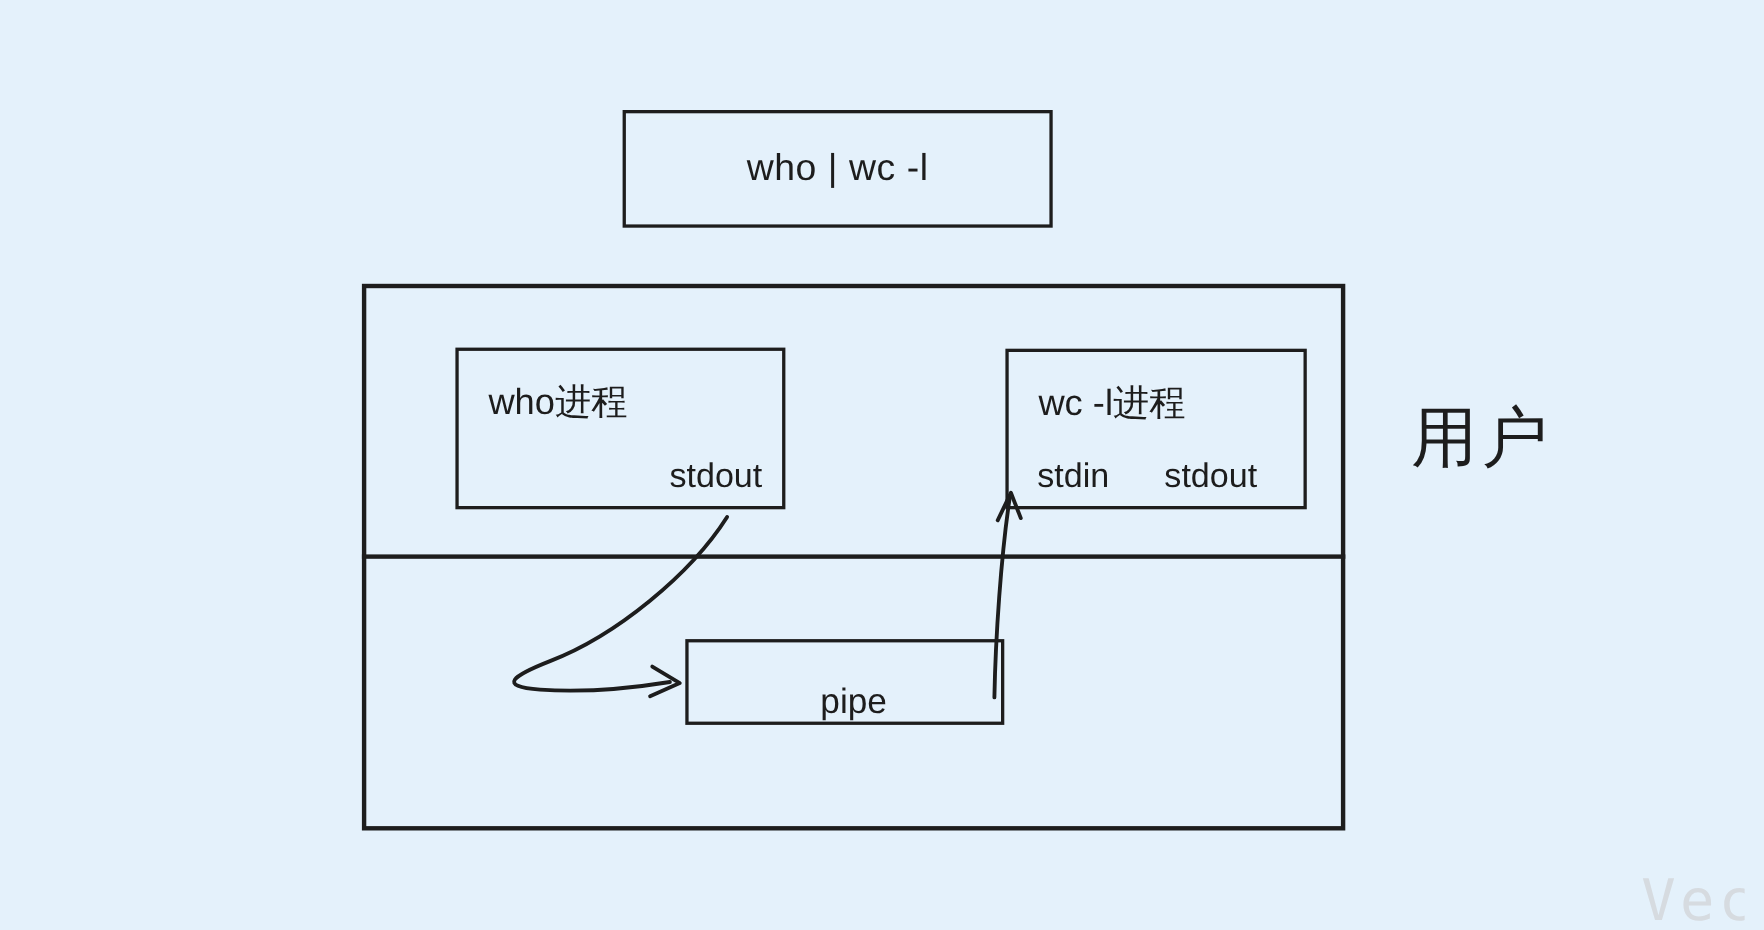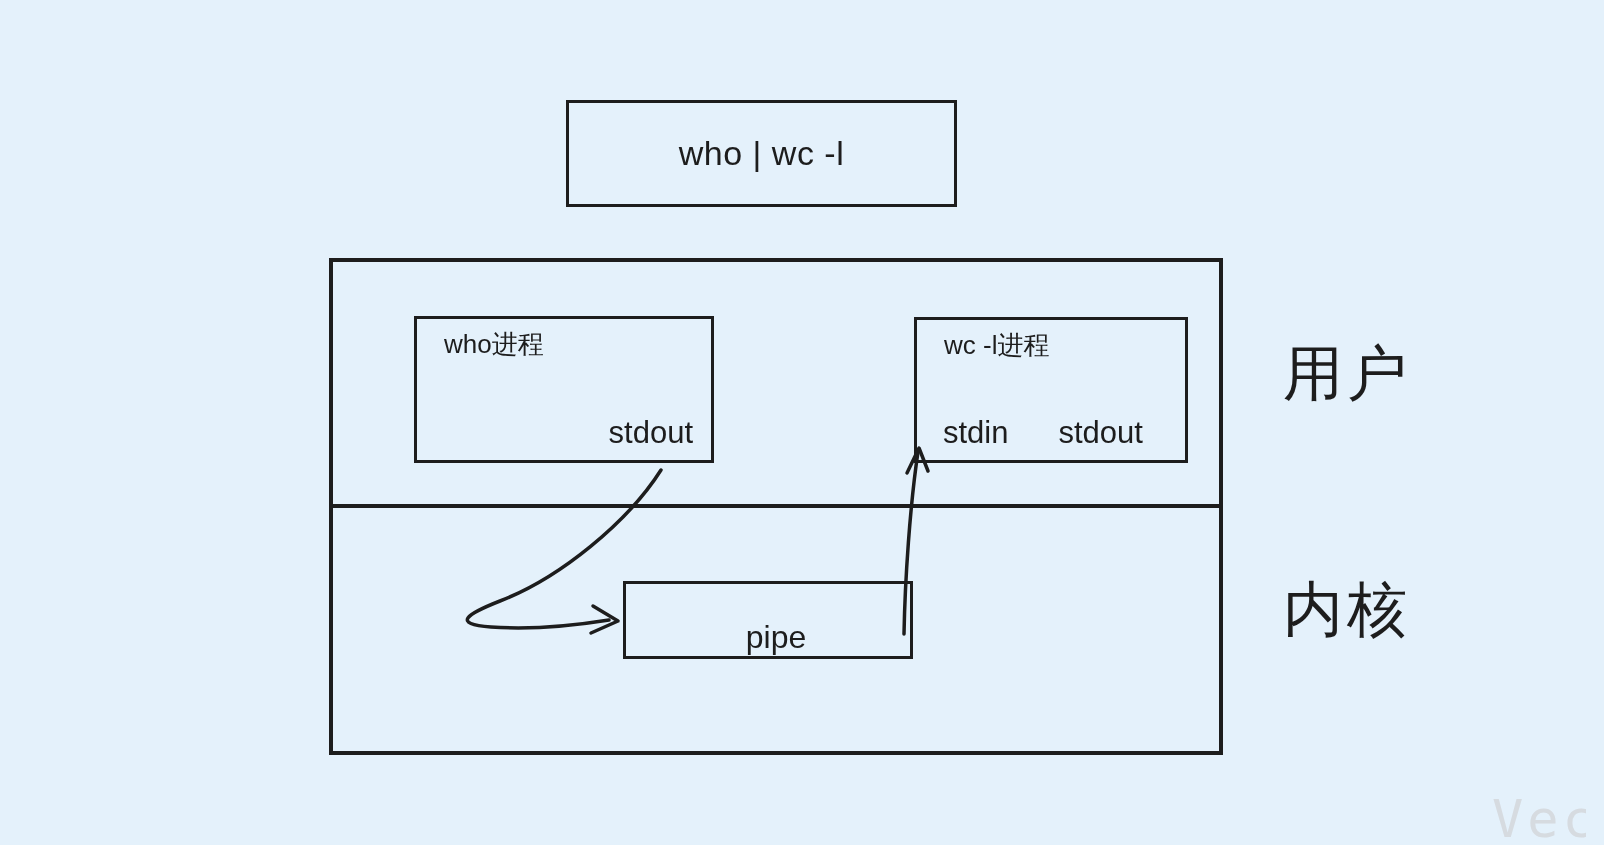--- a/index.html
+++ b/index.html
@@ -45,22 +45,22 @@
   }
   
   .who-box {
     left: 414px; top: 316px; width: 300px; height: 147px;
   }
   .wc-box {
     left: 914px; top: 317px; width: 274px; height: 146px; text-decoration: underline;
   }
   .proc-title {
     position: absolute;
-    left: 27px; top: 8px;
-    font-size: 26px;
+    left: 27px; top: 24px;
+    font-size: 33px;
   }
   .stdout-br {
     position: absolute;
     right: 18px; bottom: 9px;
     font-size: 31px;
   }
   .io-row {
     position: absolute;
     left: 26px; bottom: 9px;
     display: flex; gap: 50px;
@@ -75,21 +75,21 @@
   }
   
   .side-label {
     position: absolute;
     left: 1283px;
     font-size: 60px;
     letter-spacing: 4px;
     line-height: 1;
     white-space: nowrap;
   }
-  .user-label { top: 344px; }
+  .user-label { top: 368px; }
   .kernel-label { top: 580px; }
   
   .arrows {
     position: absolute;
     left: 0; top: 0;
     pointer-events: none;
     color: var(--line);
   }
   
   .watermark {
@@ -125,21 +125,20 @@
       <span>stdin</span>
       <span>stdout</span>
     </span>
   </div>
 
   <div class="box pipe-box">
     <span>pipe</span>
   </div>
 
   <div class="side-label user-label">用户</div>
-  <div class="side-label kernel-label">内核</div>
 
   <svg class="arrows" width="1604" height="845" viewBox="0 0 1604 845">
     <g fill="none" stroke="currentColor" stroke-width="3.5" stroke-linecap="round" stroke-linejoin="round">
 
       <path d="M 661 470 C 628 522 560 578 500 601 C 467 614 451 624 491 627 C 535 630 578 625 609 620"></path>
       <polyline points="593 606 618 621 591 633"></polyline>
 
       <path d="M 904 634 C 905 580 910 505 918 452"></path>
       <polyline points="907 473 919 448 928 471"></polyline>
     </g>

